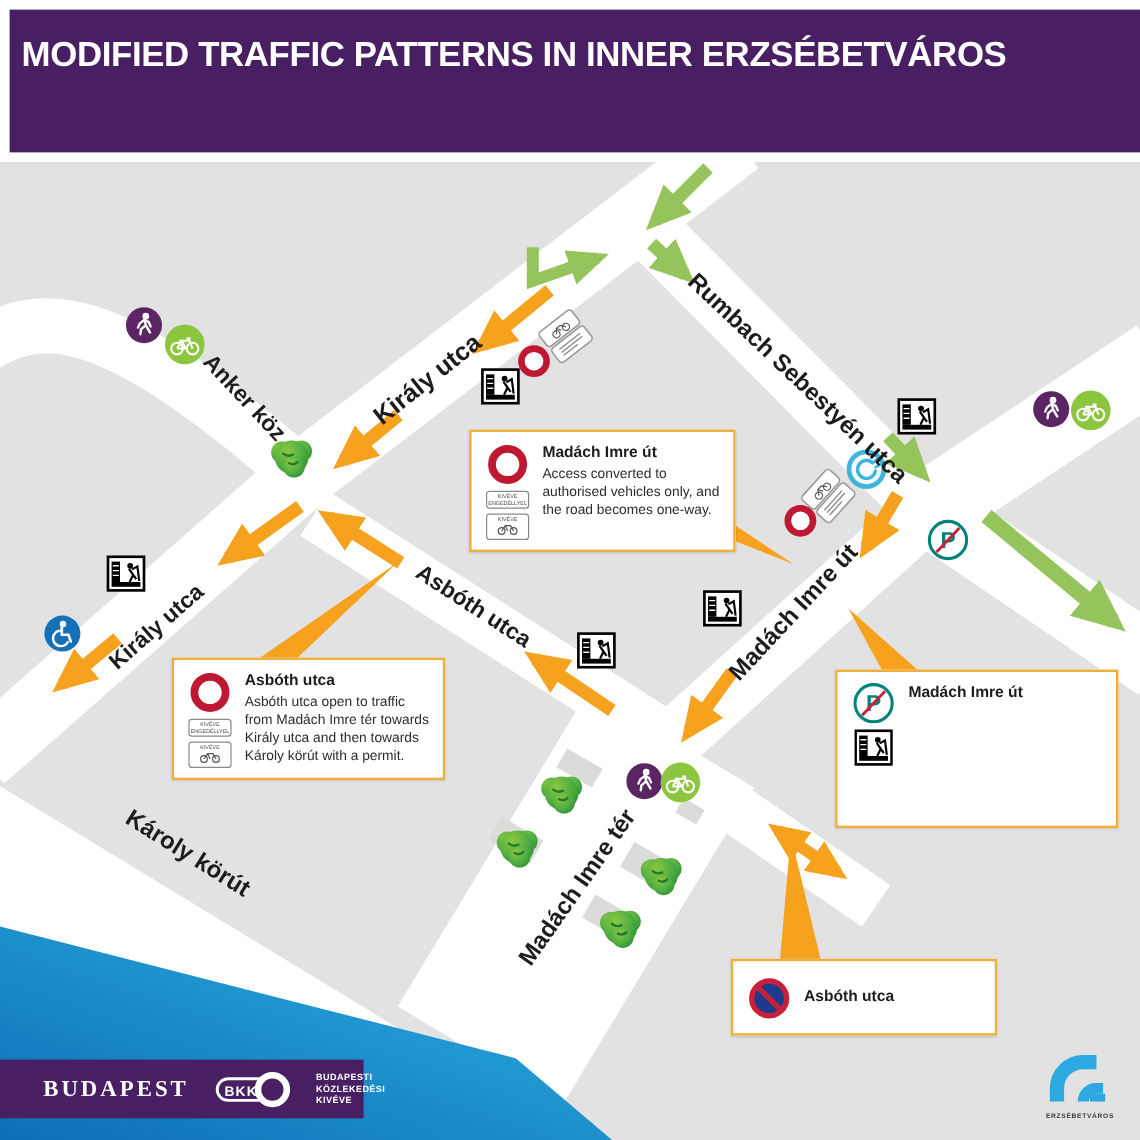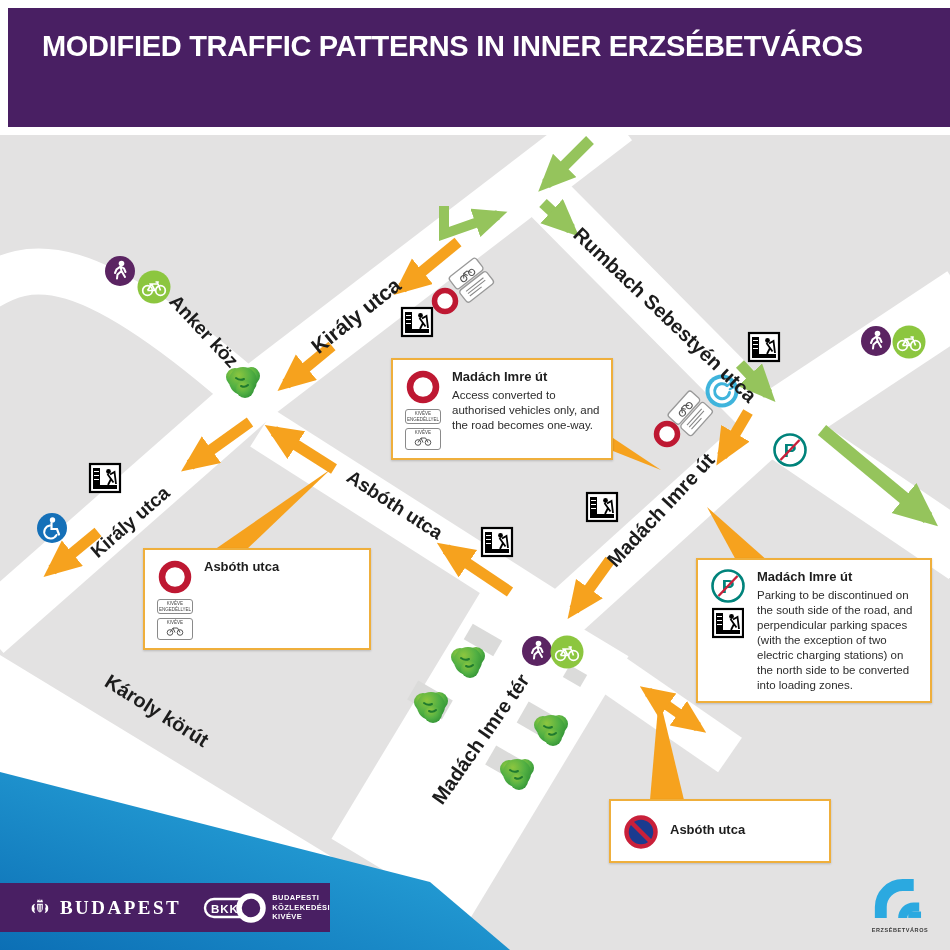--- a/index.html
+++ b/index.html
@@ -1,46 +1,46 @@
 <!DOCTYPE html>
 <html><head>
 <meta charset="utf-8">
 <style>
   html,body{margin:0;padding:0;background:#fff;}
   .canvas{position:relative;width:950px;height:950px;background:#ffffff;overflow:hidden;
           font-family:"Liberation Sans",sans-serif;}
   
   .hdr{position:absolute;left:8px;top:8px;width:942px;height:119px;background:#491F63;
-       color:#fff;box-sizing:border-box;padding:22px 0 0 34px;}
+       color:#fff;box-sizing:border-box;padding:22px 0 0 10px;}
   .hdr .t1{font-size:29px;font-weight:bold;letter-spacing:-0.3px;line-height:1.15;}
   .hdr .t2{font-size:27px;font-weight:bold;margin-top:4px;}
   
   svg.map{position:absolute;left:0;top:135px;width:950px;height:815px;display:block;}
   
   .callout{position:absolute;background:#fff;border:2px solid #EFAF3C;box-sizing:border-box;
            display:flex;gap:9px;padding:9px 10px 8px 10px;box-shadow:0 1px 2px rgba(0,0,0,.18);}
   .callout .icol{display:flex;flex-direction:column;align-items:center;gap:4px;flex:0 0 40px;}
   .callout .tcol{flex:1 1 auto;}
   .callout h4{margin:0 0 4px 0;font-size:13px;color:#1d1d1d;}
   .callout p{margin:0;font-size:11.5px;line-height:1.3;color:#2c2c2c;}
   #co1{left:391px;top:358px;width:222px;min-height:78px;}
   #co2{left:143px;top:548px;width:228px;min-height:93px;}
   #co3{left:696px;top:558px;width:236px;min-height:132px;}
   #co4{left:609px;top:799px;width:222px;min-height:64px;align-items:center;}
   .plate{width:34px;border:1px solid #8a8a8a;border-radius:3px;background:#fff;
          font-size:4.5px;line-height:1.25;text-align:center;color:#444;padding:1px 0;}
   .plate .big{display:block;}
   
-  .footer-bar{position:absolute;left:0;top:883px;width:330px;height:49px;background:#491F63;
+  .footer-bar{position:absolute;left:0;top:883px;width:303px;height:49px;background:#491F63;
               display:flex;align-items:center;color:#fff;}
   .footer-bar .crest{margin-left:28px;}
   .budapest{font-family:"Liberation Serif",serif;font-weight:bold;font-size:19px;
             letter-spacing:2.5px;margin-left:8px;}
   .bkkgrp{display:flex;align-items:center;margin-left:22px;}
-  .bkk-org{font-size:7.5px;font-weight:bold;line-height:1.25;letter-spacing:.4px;margin-left:5px;}
+  .bkk-org{font-size:7.5px;font-weight:bold;line-height:1.25;letter-spacing:.4px;margin-left:20px;}
   .evaros{position:absolute;left:862px;top:870px;width:76px;text-align:center;}
   .evaros .dname{font-size:5.5px;font-weight:bold;letter-spacing:.6px;color:#3a3a3a;margin-top:1px;}
 </style>
 </head>
 <body>
 
 <div class="canvas">
 
   <div class="hdr">
     <div class="t1">MODIFIED TRAFFIC PATTERNS IN INNER ERZSÉBETVÁROS</div>
@@ -270,35 +270,35 @@
           <g stroke="#555" fill="none" stroke-width="1">
               <circle cx="4" cy="6.5" r="2.8"></circle>
               <circle cx="14" cy="6.5" r="2.8"></circle>
               <path d="M4,6.5 L7,2 L11.5,2 L14,6.5 M7,2 L9,6.5"></path>
             </g>
         </svg>
       </div>
     </div>
     <div class="tcol">
       <h4>Asbóth utca</h4>
+      <p>Asbóth utca open to traffic from Madách Imre tér towards Király utca and then towards Károly körút with a permit.</p>
     </div>
   </div>
 
   <div class="callout" id="co3">
     <div class="icol">
       <svg width="34" height="34" viewBox="-17 -17 34 34">
           <use href="#ic-nopark-teal"></use>
         </svg>
       <svg width="32" height="32" viewBox="-16 -16 32 32">
           <use href="#ic-load"></use>
         </svg>
     </div>
     <div class="tcol">
       <h4>Madách Imre út</h4>
-      <p>Parking to be discontinued on the south side of the road, and perpendicular parking spaces (with the exception of two electric charging stations) on the north side to be converted into loading zones.</p>
     </div>
   </div>
 
   <div class="callout" id="co4">
     <div class="icol">
       <svg width="38" height="38" viewBox="-19 -19 38 38">
           <use href="#ic-nopark-blue"></use>
         </svg>
     </div>
     <div class="tcol">

